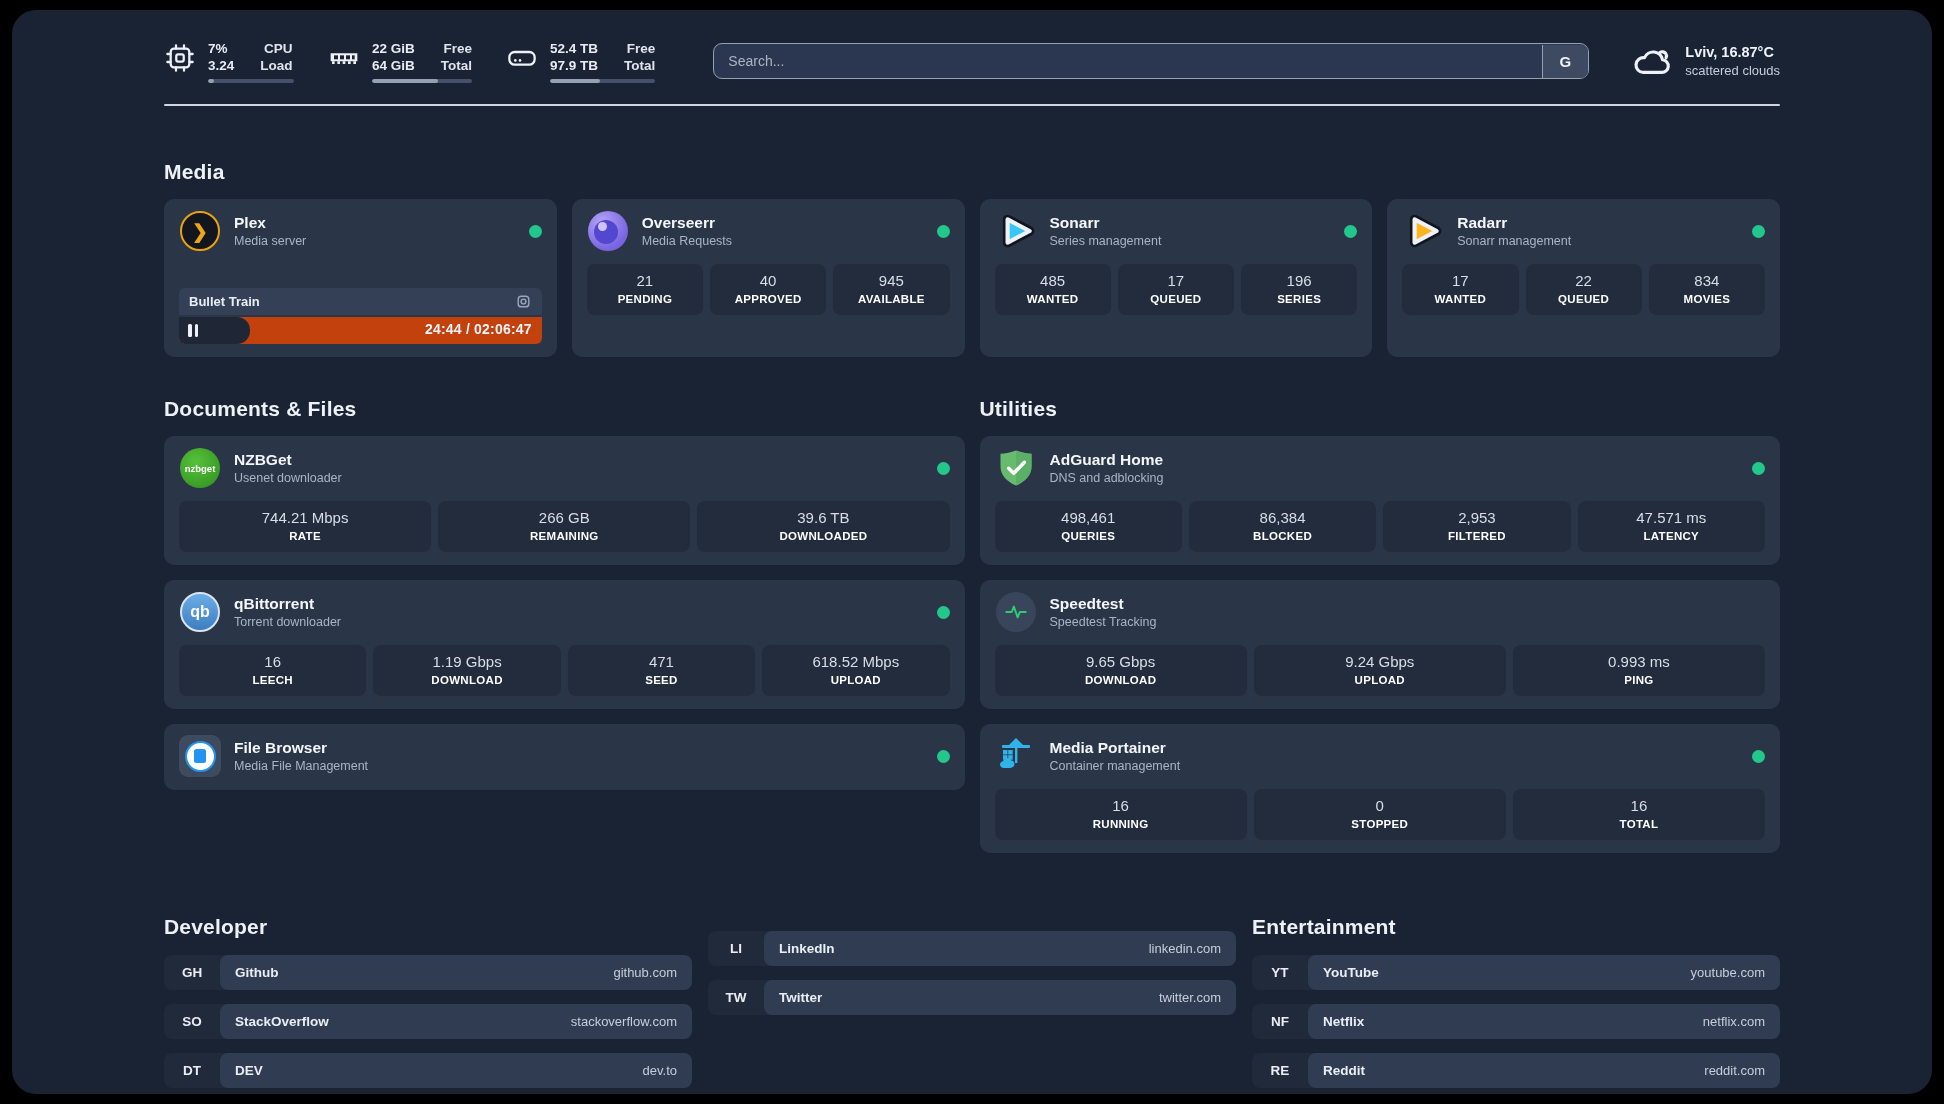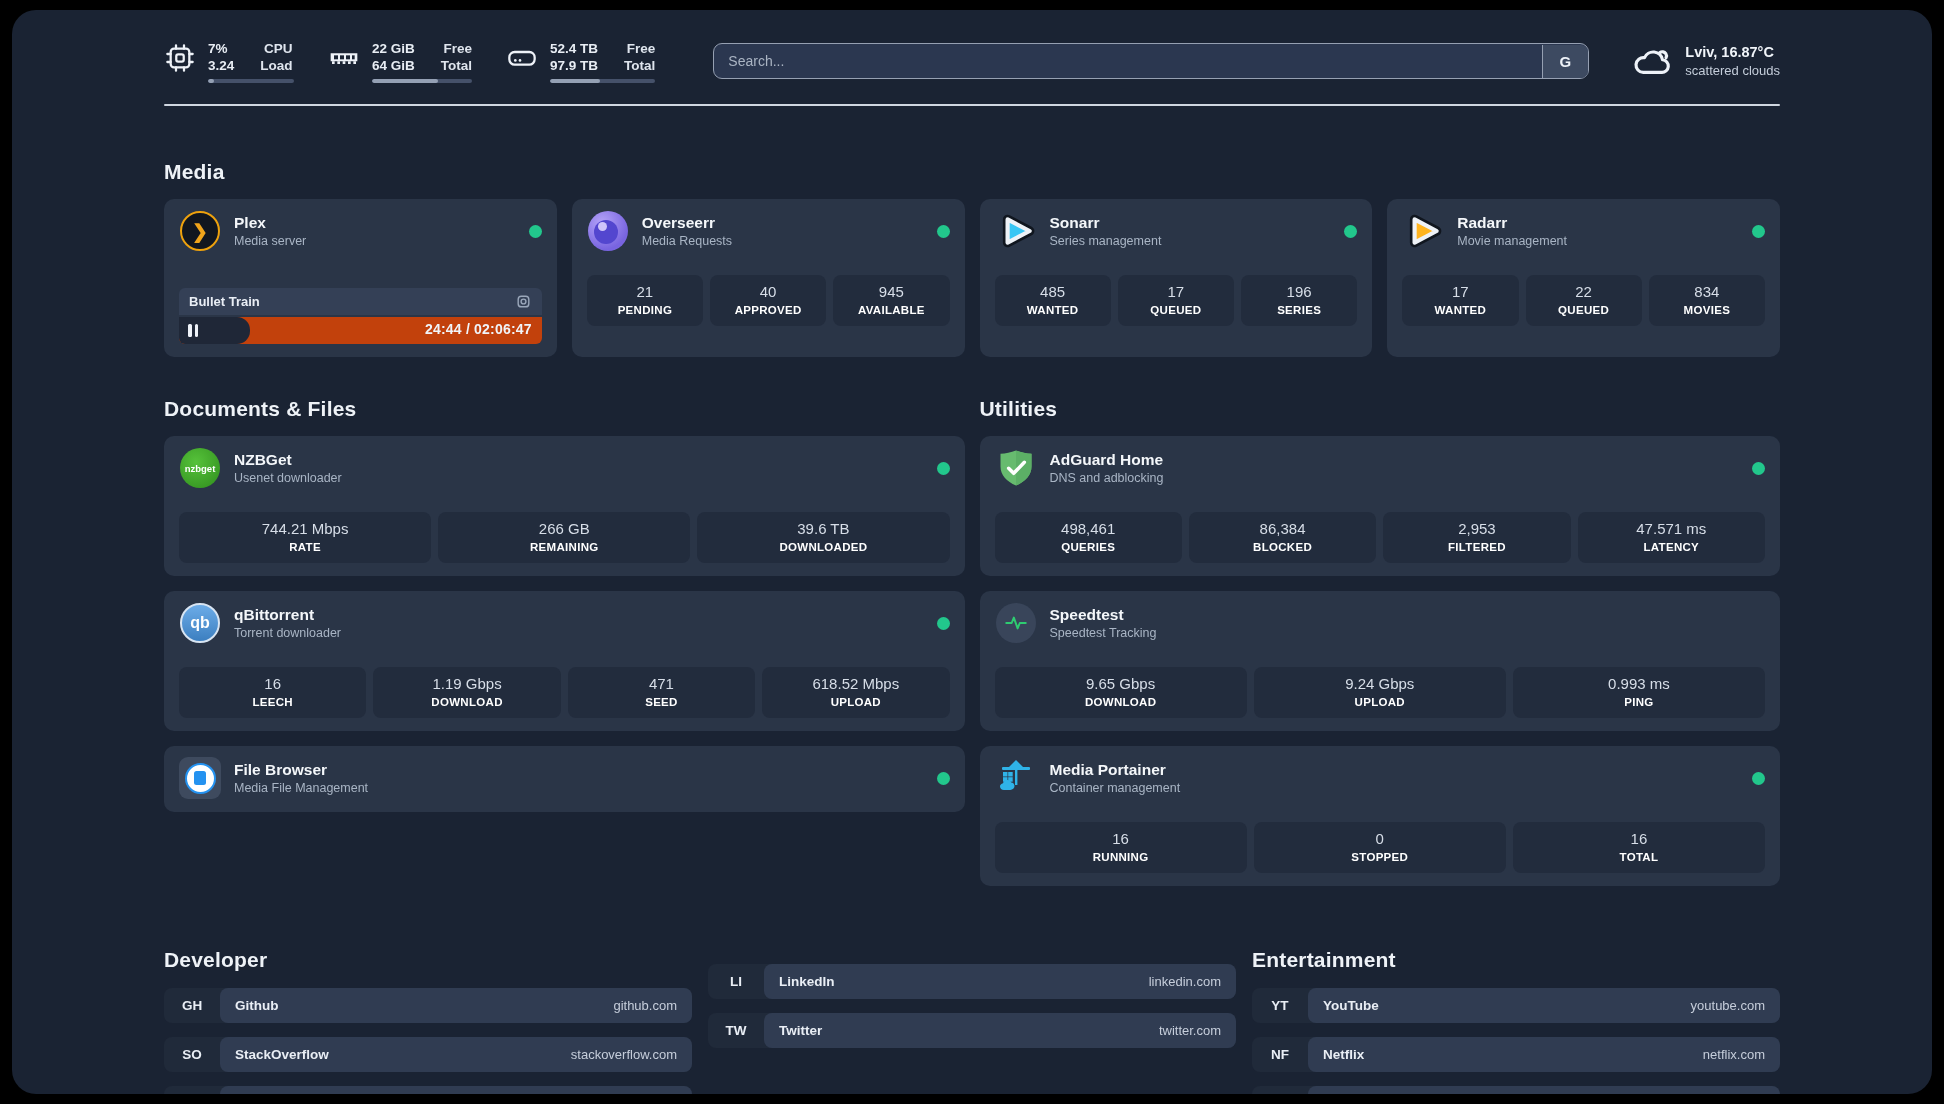--- a/index.html
+++ b/index.html
@@ -46,21 +46,21 @@
   .media-title { margin-top:54px; }
   .media-grid { display:grid; grid-template-columns:repeat(4,1fr); gap:15px; margin-top:15px; }
 
   .card { background:#2a3547; border-radius:10px; padding:11px 15px 13px; position:relative; }
   .card-head { display:flex; align-items:center; }
   .app-icon { width:42px; height:42px; flex:none; margin-right:13px; display:flex; align-items:center; justify-content:center; }
   .app-name { color:#f4f7fa; font-size:15.5px; font-weight:600; line-height:20px; }
   .app-desc { color:#a9b5c5; font-size:12.5px; line-height:17px; }
   .dot { width:13px; height:13px; border-radius:50%; background:#22c78c; margin-left:auto; flex:none; }
 
-  .stats-row { display:grid; gap:7px; margin-top:23px; }
+  .stats-row { display:grid; gap:7px; margin-top:12px; }
   .stats-3 { grid-template-columns:repeat(3,1fr); }
   .stats-4 { grid-template-columns:repeat(4,1fr); }
   .stat-box { background:#222c3d; border-radius:8px; text-align:center; padding:7px 2px 8px; }
   .stat-val { color:#d7dee8; font-size:15px; line-height:20px; }
   .stat-lab { color:#ffffff; font-size:11.5px; font-weight:800; letter-spacing:.3px; line-height:16px; }
 
   
   .np { margin-top:11px; }
   .np-title-row { height:27px; background:#344056; border-radius:6px 6px 0 0; display:flex; align-items:center; padding:0 10px; margin-bottom:2px;margin-top:36px; }
   .np-title { color:#e9eef5; font-size:13px; font-weight:600; }
@@ -292,21 +292,21 @@
       <div class="card">
         <div class="card-head">
           <div class="app-icon">
             <svg width="42" height="42" viewBox="0 0 40 40">
               <polygon points="12,9 33,20 12,31" fill="none" stroke="#10161f" stroke-width="9" stroke-linejoin="round"></polygon>
               <polygon points="12,9 33,20 12,31" fill="#ffb41f" stroke="#eef2f7" stroke-width="4" stroke-linejoin="round"></polygon>
             </svg>
           </div>
           <div>
             <div class="app-name">Radarr</div>
-            <div class="app-desc">Movie management</div>
+            <div class="app-desc">Sonarr management</div>
           </div>
           <div class="dot"></div>
         </div>
         <div class="stats-row stats-3">
           <div class="stat-box">
             <div class="stat-val">17</div>
               <div class="stat-lab">WANTED</div>
           </div>
           <div class="stat-box">
             <div class="stat-val">22</div>

